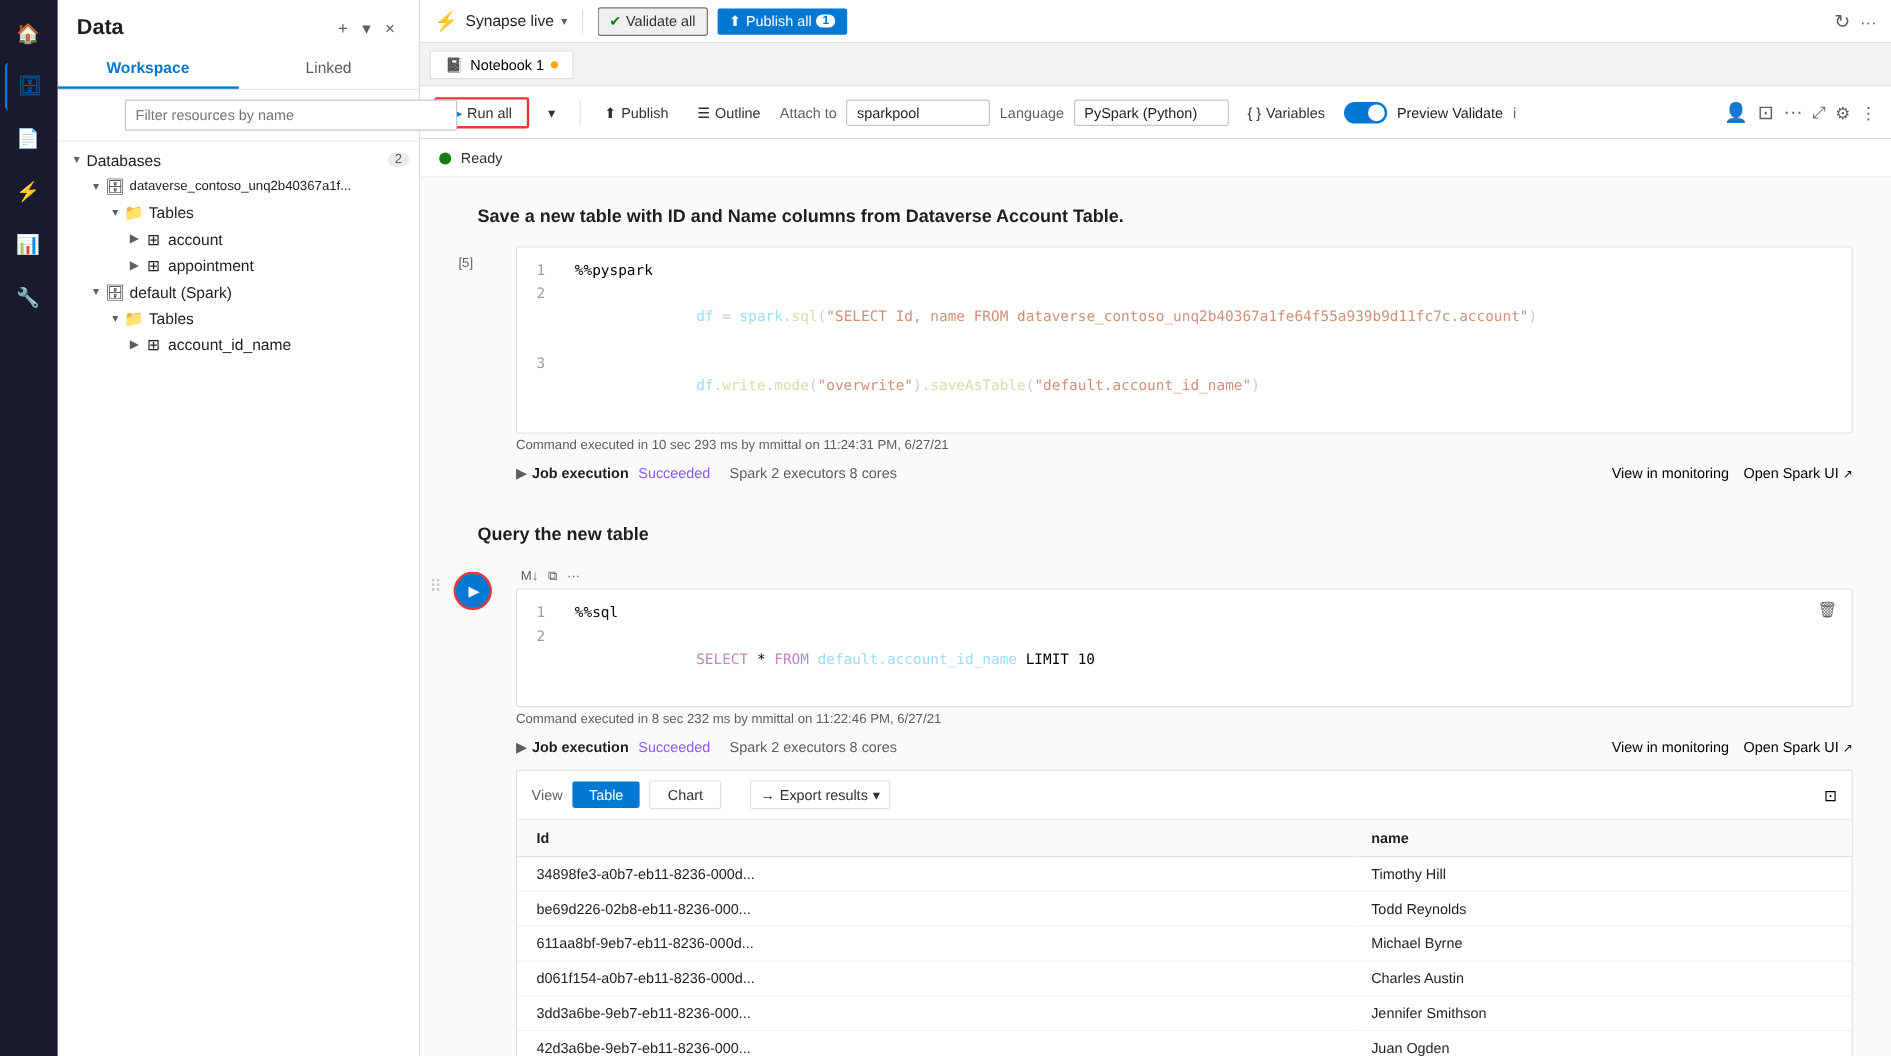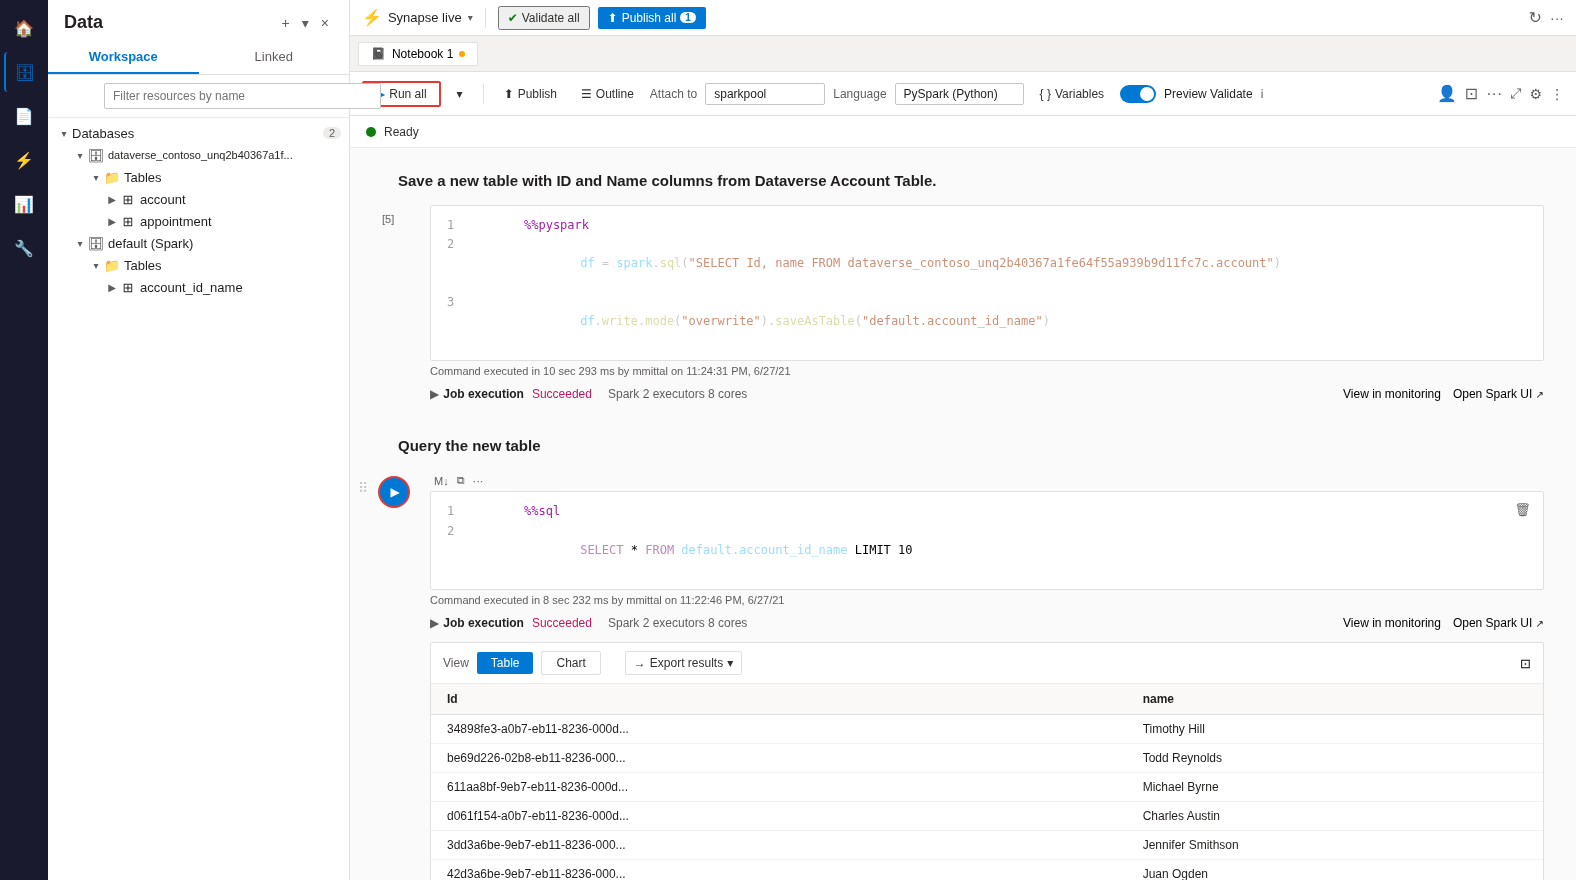--- a/index.html
+++ b/index.html
@@ -189,36 +189,36 @@
     .cell-run-btn .play { color: #fff; font-size: 12px; margin-left: 2px; }
 
     .code-block {
       background: #fff; border: 1px solid #e0e0e0; border-radius: 2px;
       padding: 10px 16px; font-family: 'Consolas', monospace; font-size: 12px;
       line-height: 1.6;
     }
     .code-line { display: flex; gap: 16px; }
     .line-num { color: #a19f9d; min-width: 16px; user-select: none; }
     .code-text { white-space: pre; }
-    .kw { color: #a21caf; margin-left: 45px; }
+    .kw { color: #000000; }
     .fn { color: #dcdcaa; }
     .str { color: #ce9178; }
     .var { color: #9cdcfe; }
     .punct { color: #cccccc; }
 
     .exec-info {
       font-size: 11px; color: #605e5c; padding: 4px 0 6px;
     }
     .job-result {
       display: flex; align-items: center; gap: 4px; padding: 4px 0;
       font-size: 12px;
     }
     .job-result .chevron { color: #605e5c; cursor: pointer; }
     .job-result .label { font-weight: 600; color: #201f1e; }
-    .job-result .status { color: #be185d; }
+    .job-result .status { color: #8b5cf6; }
     .job-result .spark-info { color: #605e5c; }
     .job-result-right { margin-left: auto; display: flex; gap: 12px; }
     .job-link { color: #000000; font-size: 12px; cursor: pointer; text-decoration: none; }
 
     
     .results-area {
       background: #fff; border: 1px solid #e0e0e0; border-radius: 2px;
       margin-top: 8px;
     }
     .results-toolbar {

